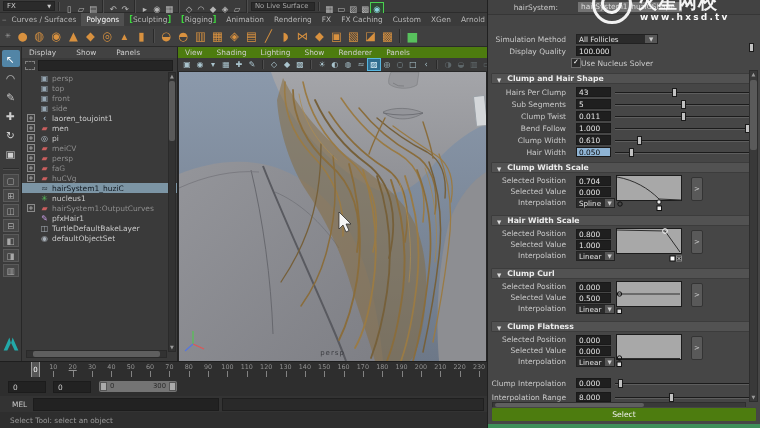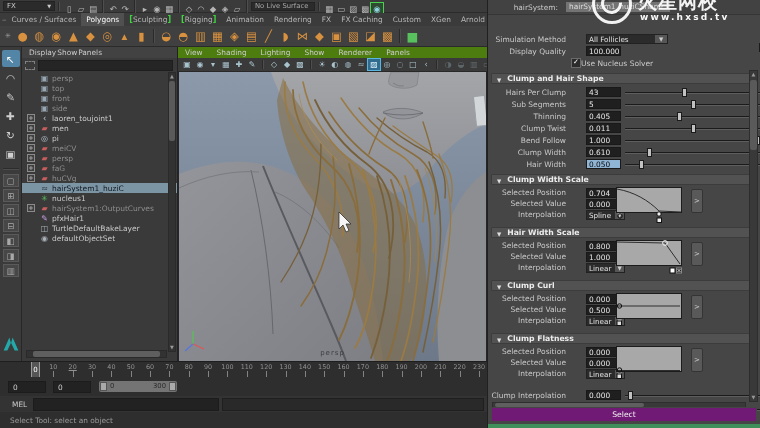--- a/index.html
+++ b/index.html
@@ -32,21 +32,21 @@
   .tool{width:18px;height:17px;border-radius:2px;display:flex;align-items:center;justify-content:center;
         font-size:10.5px;color:#cfcfcf;margin-bottom:2px}
   .tool.active{background:#5285a6;color:#fff}
   .tooldiv{width:16px;border-top:1px solid #2c2c2c;border-bottom:1px solid #4c4c4c;margin:4px 0}
   .tlay{width:16px;height:13px;border:1px solid #5a5a5a;background:#474747;color:#a8a8a8;font-size:8.5px;
         display:flex;align-items:center;justify-content:center;margin-bottom:2px;box-sizing:border-box}
   #mayalogo{margin-top:auto;margin-bottom:5px}
   
   #outliner{position:absolute;left:22px;top:47px;width:156px;height:314px;background:#3a3a3a;
             border-right:1px solid #232323;box-sizing:border-box}
-  #outl-menus{height:11px;display:flex;gap:1px;align-items:center;padding-left:7px;font-size:7.4px;color:#cdcdcd;background:#424242}
+  #outl-menus{height:11px;display:flex;gap:20px;align-items:center;padding-left:7px;font-size:7.4px;color:#cdcdcd;background:#424242}
   #outl-search{height:13px;display:flex;align-items:center;gap:3px;padding:1px 4px 1px 3px}
   .srch-icn{width:10px;height:9px;border:1px dashed #808080;box-sizing:border-box}
   #outl-search .sfield{flex:1;height:9px;background:#252525;border:1px solid #1e1e1e}
   .oitem{height:10px;display:flex;align-items:center;font-size:7.5px;color:#c9c9c9;padding-left:5px;white-space:nowrap}
   .oitem .plus{width:8px;height:8px;border:1px solid #8a8a8a;background:#404040;color:#d0d0d0;font-size:6.5px;
                line-height:6px;text-align:center;margin-right:4px;box-sizing:border-box;flex:none}
   .oitem .spacer{width:12px;flex:none}
   .oitem .oicn{width:11px;text-align:center;font-size:8px;margin-right:2px;flex:none}
   .oitem.muted{color:#8d8d8d}
   .oitem.selected{background:#7c95a5;color:#101820}
@@ -79,25 +79,25 @@
   .rlab{position:absolute;top:0;font-size:6.8px;color:#2b2b2b;line-height:11px}
   #melline{position:absolute;left:0;top:396px;width:487px;height:16px;background:#333;display:flex;align-items:center}
   #mel-label{font-size:7.4px;color:#ccc;margin-left:12px;width:21px}
   #mel-input{width:184px;height:11px;background:#222;border:1px solid #1c1c1c}
   #mel-output{flex:1;height:11px;background:#292929;border:1px solid #1f1f1f;margin:0 3px}
   #helpline{position:absolute;left:0;top:412px;width:487px;height:16px;background:#2e2e2e;font-size:7.4px;
             color:#9b9b9b;display:flex;align-items:center;padding-left:10px;box-sizing:border-box}
   
   #attr{position:absolute;left:487px;top:0;width:273px;height:428px;background:#464646;border-left:1px solid #202020;box-sizing:border-box}
   #attr-head{height:14px;display:flex;align-items:center;background:#424242;border-bottom:1px solid #363636}
-  .hl-label{width:70px;text-align:right;font-size:7.4px;color:#c9c9c9;padding-right:8px;flex:none}
+  .hl-label{width:70px;text-align:right;font-size:7.4px;color:#c9c9c9;padding-right:20px;flex:none}
   .hl-value{width:104px;height:10px;background:#737373;font-size:7.4px;color:#ddd;line-height:10px;padding:0 3px;box-sizing:border-box}
   #attr-body{position:relative;padding-top:9px}
   .arow{display:flex;align-items:center;height:12px}
-  .alabel{width:78px;text-align:right;padding-right:20px;font-size:7.5px;color:#c9c9c9;white-space:nowrap;flex:none}
+  .alabel{width:78px;text-align:right;padding-right:10px;font-size:7.5px;color:#c9c9c9;white-space:nowrap;flex:none}
   .afield{width:35px;height:10px;background:#1f1f1f;border:1px solid #191919;font-size:7.4px;color:#e8e8e8;
           line-height:9px;padding:0 2px;box-sizing:border-box;flex:none}
   .afield.hlf{background:#8fb4d4;color:#0a0a0a}
   .afield.map{width:160px}
   .checker{width:9px;height:9px;margin-left:3px;border:1px solid #141414;flex:none;
            background:conic-gradient(#e8e8e8 25%,#2a2a2a 0 50%,#e8e8e8 0 75%,#2a2a2a 0)}
   .sl{position:relative;width:143px;height:11px;margin-left:4px;flex:none}
   .sl-t{position:absolute;left:0;right:0;top:5px;height:1px;background:#1b1b1b;border-bottom:1px solid #5e5e5e}
   .sl-h{position:absolute;top:1px;width:5px;height:9px;background:#c2c2c2;border:1px solid #1b1b1b;box-sizing:border-box}
   .dd{display:flex;width:39px;height:10px;background:#2b2b2b;border:1px solid #222;font-size:7.2px;color:#e2e2e2;
@@ -114,21 +114,21 @@
   .rbody{position:relative;height:36px;margin-top:2px}
   .rbody .arow{height:11px}
   .ramp{position:absolute;left:128px;top:0}
   .rampbtn{position:absolute;left:203px;top:2px;width:12px;height:24px;background:#595959;border:1px solid #343434;
            border-radius:2px;color:#ccc;font-size:7px;display:flex;align-items:center;justify-content:center;box-sizing:border-box}
   #attr-hscroll{position:absolute;left:4px;right:14px;top:402px;height:4px;background:#393939;border:1px solid #2e2e2e}
   #attr-hscroll .hhandle{left:2px;right:40%}
   #attr-vscroll{position:absolute;right:2px;top:70px;width:7px;height:330px;background:#393939;border:1px solid #2d2d2d}
   #attr-vscroll .vhandle{top:9px;height:70px;left:0;right:0}
   #attr-buttons{position:absolute;left:3px;right:3px;top:407px;display:flex;gap:4px}
-  .abtn{flex:1;height:15px;background:#701a75;border:1px solid #454545;border-radius:2px;font-size:7.7px;color:#f2f2f2;
+  .abtn{flex:1;height:15px;background:#4d7c0f;border:1px solid #454545;border-radius:2px;font-size:7.7px;color:#f2f2f2;
         display:flex;align-items:center;justify-content:center;box-sizing:border-box}
   #player-bar{position:absolute;left:0;right:0;top:424px;height:4px;background:#3f8f5a}
   
   #watermark{position:absolute;left:592px;top:0;width:168px;height:26px;z-index:50;pointer-events:none}
   #wm-logo{position:absolute;left:0;top:-16px;width:34px;height:34px;border:3px solid rgba(255,255,255,.93);border-radius:50%}
   #wm-logo .swirl{position:absolute;left:6px;top:6px;width:15px;height:15px;border:3px solid rgba(255,255,255,.93);
                   border-radius:50%;border-top-color:transparent;transform:rotate(40deg)}
   #wm-cn{position:absolute;left:46px;top:-11px;font-size:19px;font-weight:bold;color:rgba(255,255,255,.94);
          letter-spacing:1px;white-space:nowrap}
   #wm-url{position:absolute;left:48px;top:12px;font-size:9px;font-weight:bold;letter-spacing:2.2px;color:rgba(255,255,255,.96)}
@@ -557,28 +557,20 @@
             </div>
             <div class="arow">
               <span class="alabel">Sub Segments</span>
               <span class="afield">5</span>
               <span class="sl">
                 <span class="sl-t"></span>
                 <span class="sl-h" style="left: 66px;"></span>
               </span>
             </div>
             <div class="arow">
-              <span class="alabel">Thinning</span>
-              <span class="afield">0.405</span>
-              <span class="sl">
-                <span class="sl-t"></span>
-                <span class="sl-h" style="left: 52px;"></span>
-              </span>
-            </div>
-            <div class="arow">
               <span class="alabel">Clump Twist</span>
               <span class="afield">0.011</span>
               <span class="sl">
                 <span class="sl-t"></span>
                 <span class="sl-h" style="left: 66px;"></span>
               </span>
             </div>
             <div class="arow">
               <span class="alabel">Bend Follow</span>
               <span class="afield">1.000</span>

